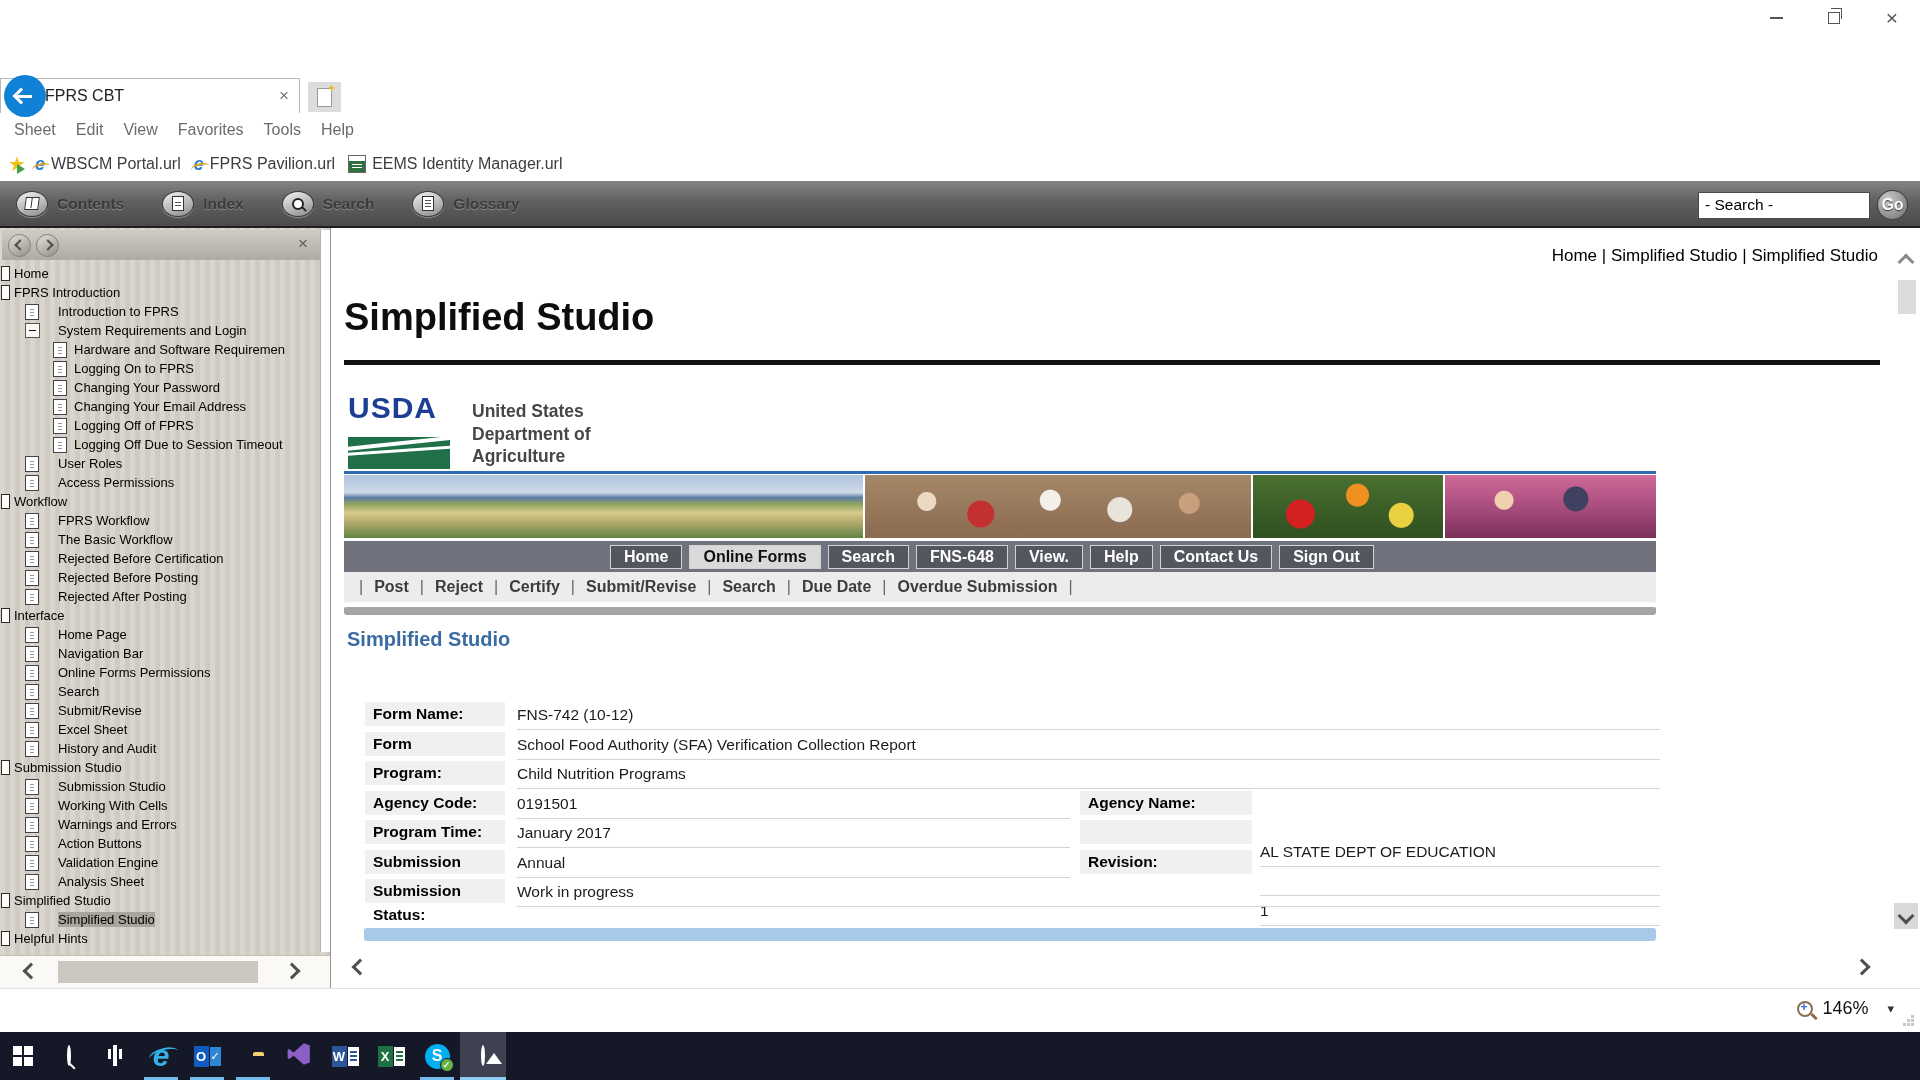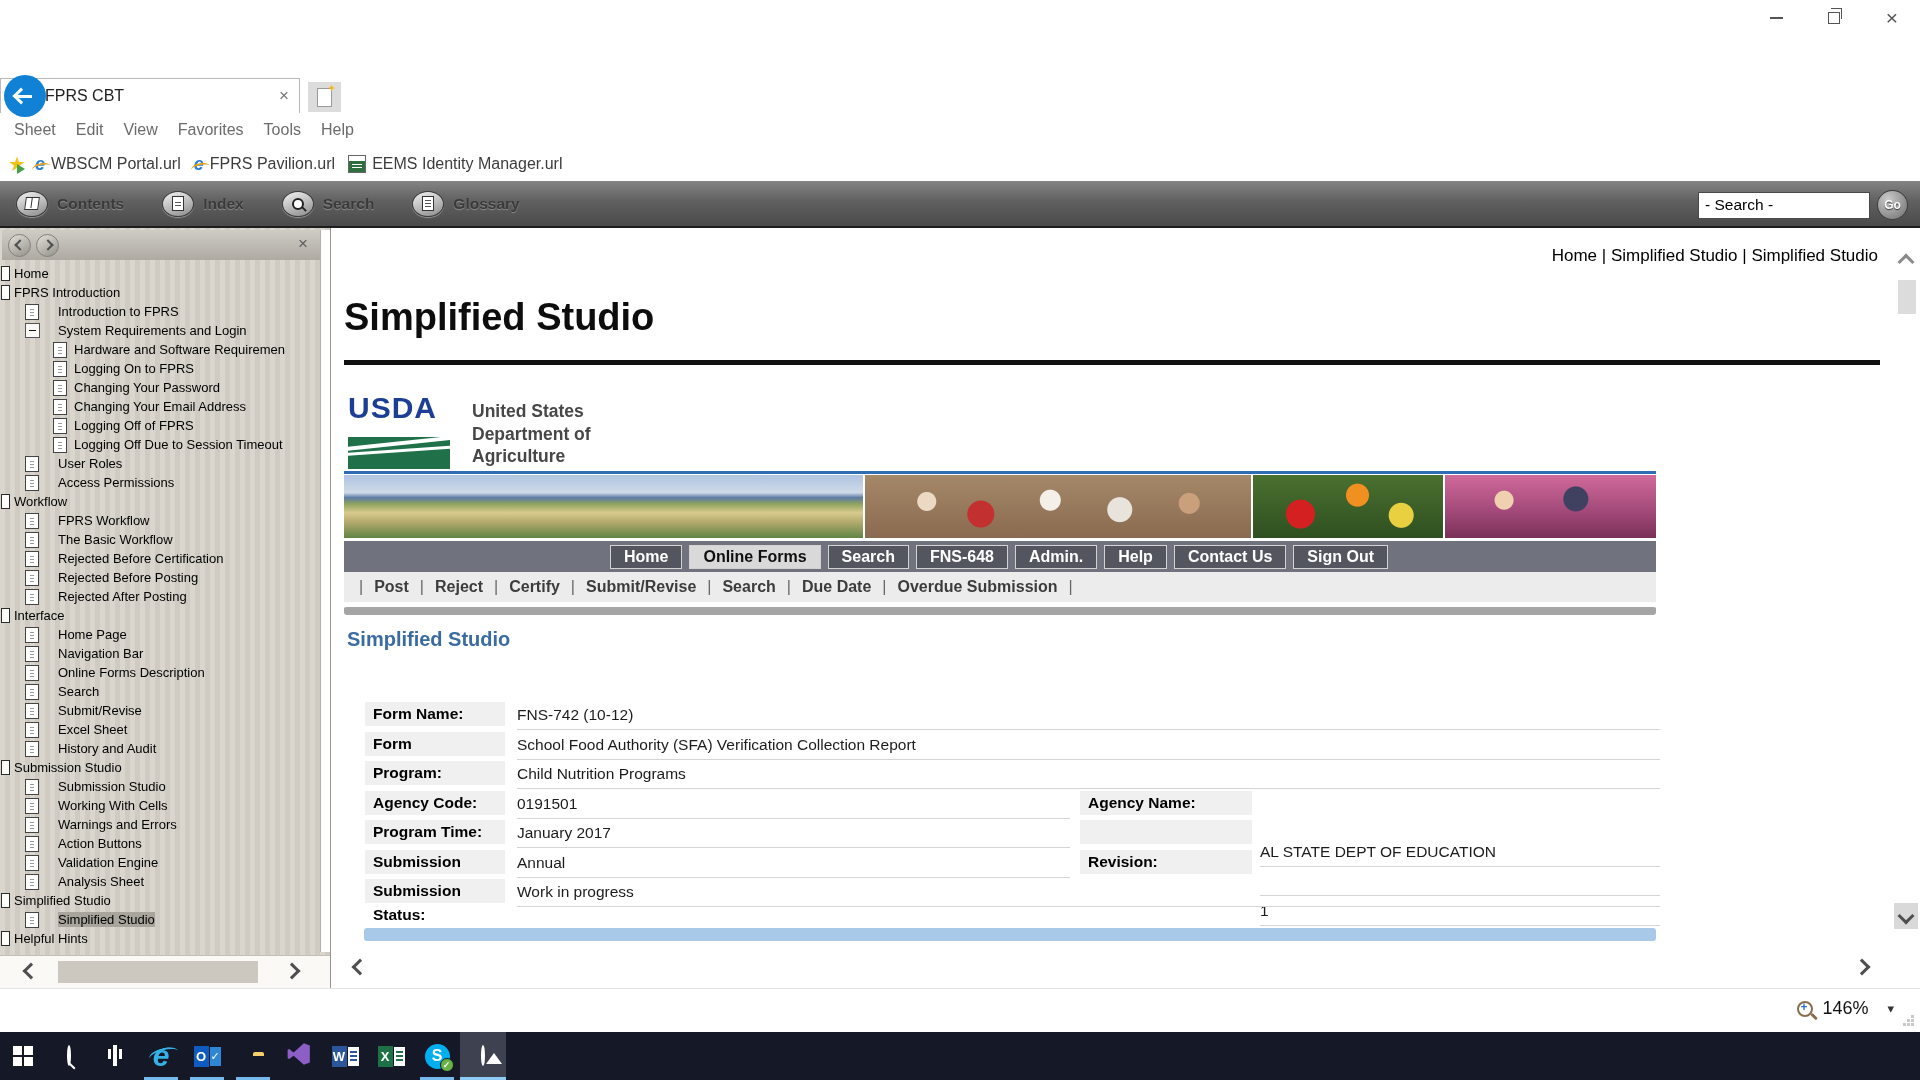--- a/index.html
+++ b/index.html
@@ -62,21 +62,21 @@
   .hb-ic{width:30px;height:24px;border-radius:50%;border:1px solid #3c3c3c;background:linear-gradient(160deg,#f2f2f2,#8b8b8b);display:flex;align-items:center;justify-content:center;box-shadow:0 1px 1px rgba(255,255,255,.4);}
   .hb-label{font-size:15.5px;font-weight:bold;color:#3a3a3a;text-shadow:0 1px 1px #8f8f8f;}
   .mini-book{width:12px;height:11px;background:#fff;border:1px solid #333;transform:skewX(-8deg);position:relative;}
   .mini-book::after{content:"";position:absolute;left:5px;top:-1px;width:1px;height:11px;background:#333;}
   .mini-page{width:10px;height:13px;background:#fff;border:1px solid #333;display:flex;flex-direction:column;justify-content:center;gap:2px;align-items:center;}
   .mini-page i{display:block;width:6px;height:1px;background:#555;}
   .mini-mag{width:8px;height:8px;border:2px solid #222;border-radius:50%;position:relative;background:#fff;}
   .mini-mag::after{content:"";position:absolute;width:6px;height:2px;background:#222;right:-5px;bottom:-2px;transform:rotate(45deg);}
   .hb-search{position:absolute;right:12px;top:9px;display:flex;align-items:center;}
   .hb-search input{width:158px;height:25px;border:1px solid #4a4a4a;font-size:15.5px;padding:0 6px;font-family:inherit;color:#000;}
-  .go-btn{width:29px;height:28px;border-radius:50%;margin-left:7px;background:radial-gradient(circle at 35% 30%,#cbcbcb,#6d6d6d);border:1px solid #3f3f3f;color:#fff;font-weight:bold;font-size:12px;display:flex;align-items:center;justify-content:center;text-shadow:0 1px 1px #333;}
+  .go-btn{width:29px;height:28px;border-radius:50%;margin-left:7px;background:radial-gradient(circle at 35% 30%,#cbcbcb,#6d6d6d);border:1px solid #3f3f3f;color:#fff;font-weight:bold;font-size:16px;display:flex;align-items:center;justify-content:center;text-shadow:0 1px 1px #333;}
   
   .sidebar{position:absolute;left:0;top:228px;width:331px;height:760px;box-sizing:border-box;border-right:1px solid #98948c;
            background:repeating-linear-gradient(90deg,#dad6ce 0 5px,#cfcbc3 5px 10px);}
   .sb-head{position:absolute;top:2px;left:2px;right:10px;height:30px;background:linear-gradient(180deg,#cfccc6,#aeaaa2);display:flex;align-items:center;gap:5px;padding-left:6px;}
   .sb-nav-btn{width:21px;height:21px;border-radius:50%;border:1px solid #83807a;background:linear-gradient(150deg,#e3e0da,#94918b);display:flex;align-items:center;justify-content:center;}
   .sb-close{position:absolute;right:12px;top:4px;font-size:17px;color:#5d5d5d;}
   .tree{position:absolute;top:36px;left:0;right:10px;bottom:36px;overflow:hidden;}
   .tree-item{position:relative;height:19px;display:flex;align-items:center;white-space:nowrap;font-size:13px;color:#000;}
   .tree-item.lvl0{padding-left:14px;}
   .tree-item.lvl1{padding-left:58px;}
@@ -419,21 +419,21 @@
         <div class="tree-item lvl1">
           <span class="t-ico ico-page"></span>
           <span class="tree-label">Home Page</span>
         </div>
         <div class="tree-item lvl1">
           <span class="t-ico ico-page"></span>
           <span class="tree-label">Navigation Bar</span>
         </div>
         <div class="tree-item lvl1">
           <span class="t-ico ico-page"></span>
-          <span class="tree-label">Online Forms Description</span>
+          <span class="tree-label">Online Forms Permissions</span>
         </div>
         <div class="tree-item lvl1">
           <span class="t-ico ico-page"></span>
           <span class="tree-label">Search</span>
         </div>
         <div class="tree-item lvl1">
           <span class="t-ico ico-page"></span>
           <span class="tree-label">Submit/Revise</span>
         </div>
         <div class="tree-item lvl1">
@@ -510,21 +510,21 @@
       <div class="photo people"></div>
       <div class="photo veg"></div>
       <div class="photo comp"></div>
     </div>
 
     <div class="site-nav" id="site-nav">
         <span class="nav-btn">Home</span>
         <span class="nav-btn active">Online Forms</span>
         <span class="nav-btn">Search</span>
         <span class="nav-btn">FNS-648</span>
-        <span class="nav-btn">Admin.</span>
+        <span class="nav-btn">View.</span>
         <span class="nav-btn">Help</span>
         <span class="nav-btn">Contact Us</span>
         <span class="nav-btn">Sign Out</span>
       </div>
     <div class="action-nav" id="action-nav">
         <span class="an-sep">|</span>
         <span>Post</span>
         <span class="an-sep">|</span>
         <span>Reject</span>
         <span class="an-sep">|</span>

